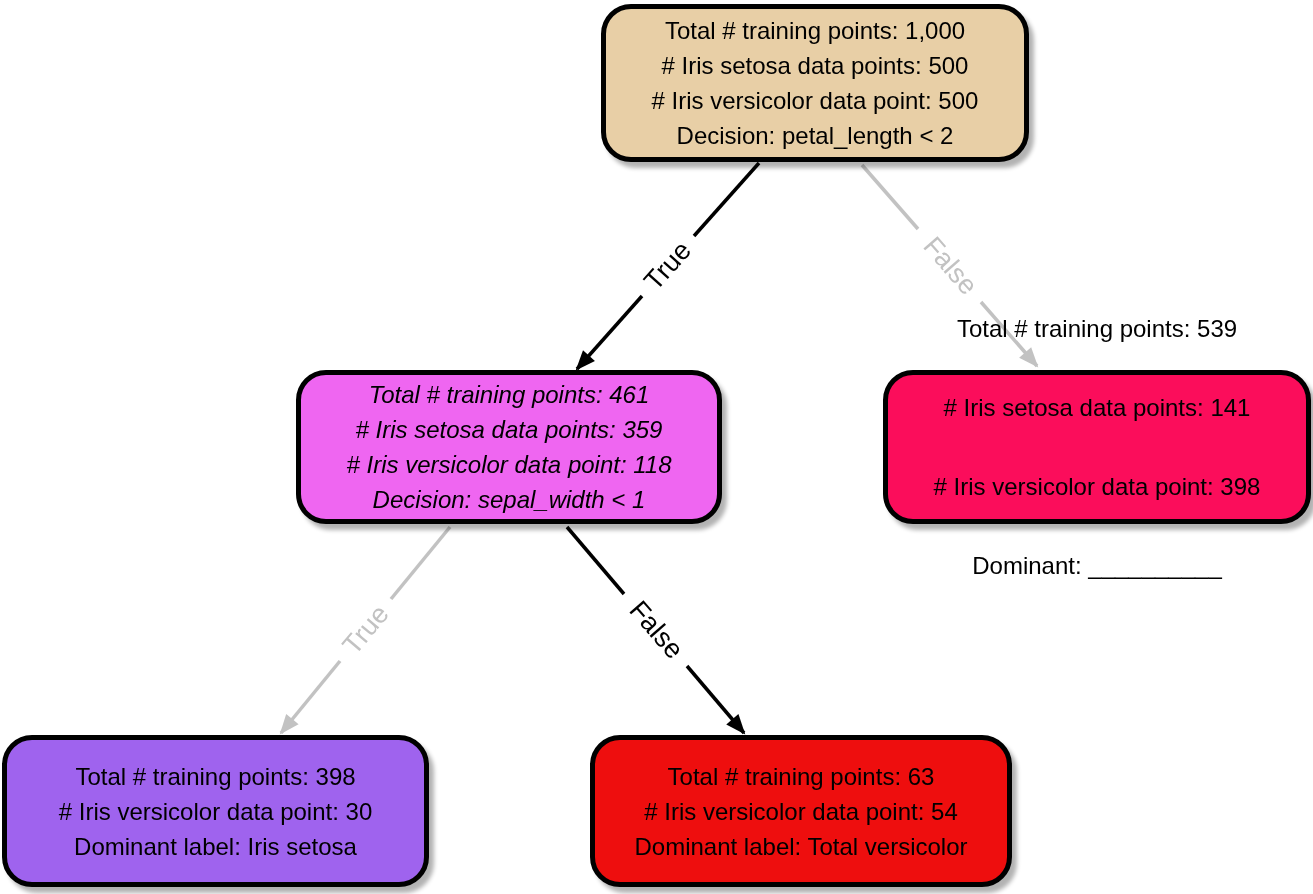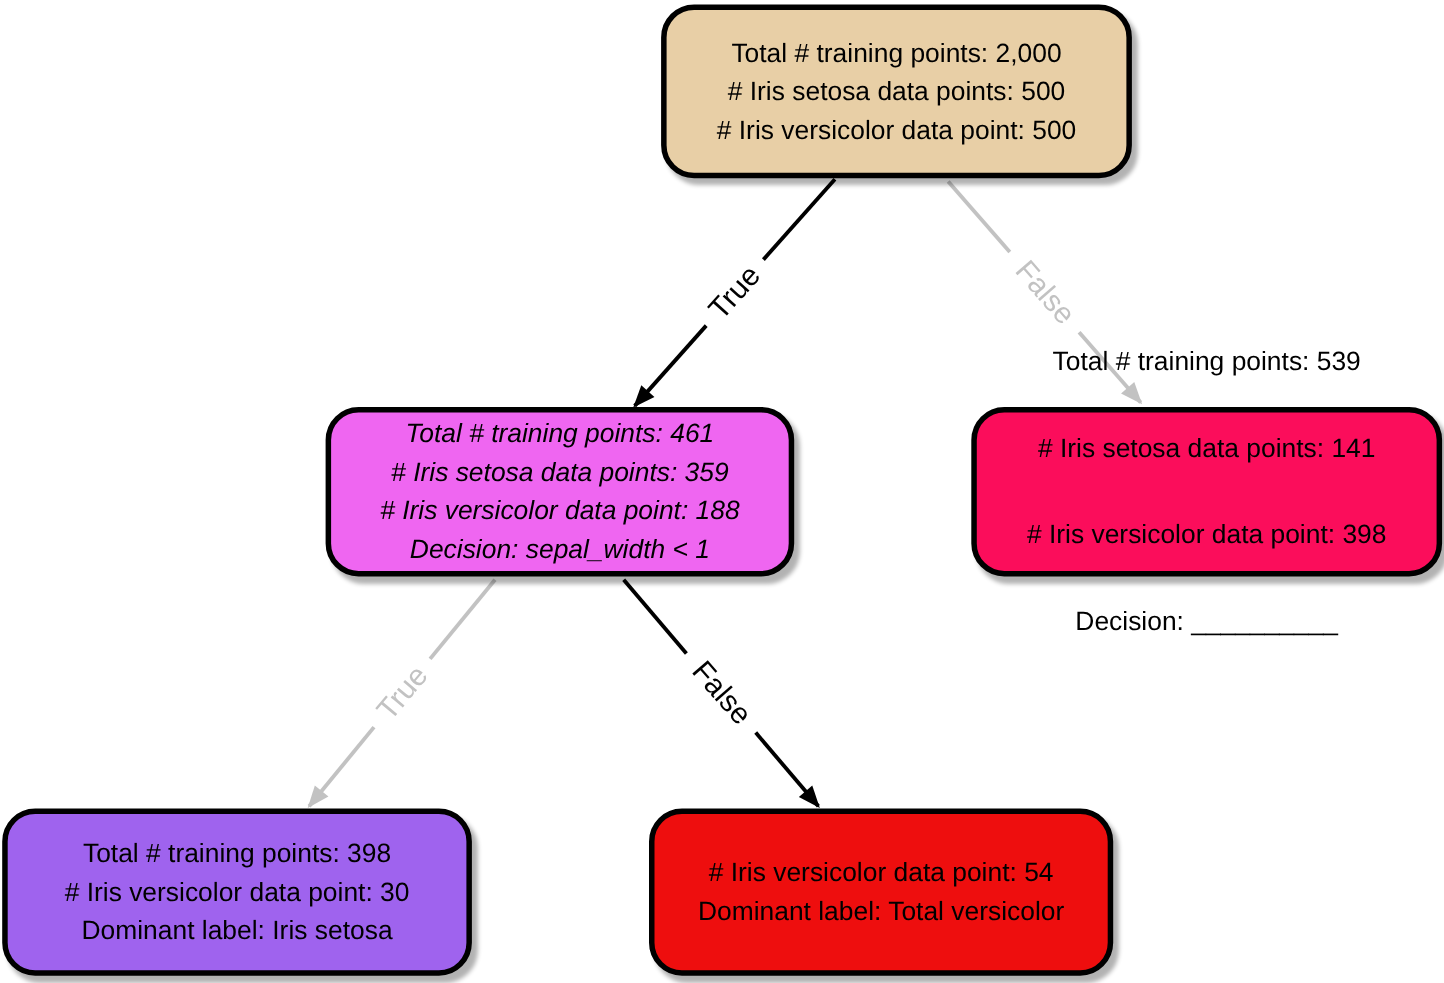--- a/index.html
+++ b/index.html
@@ -97,43 +97,45 @@
       <line x1="687" y1="666" x2="744" y2="733" marker-end="url(#arrow-black)" style="stroke: rgb(0, 0, 0);"></line>
     </g>
   </svg>
 
   <div class="edge-label" id="edge-label-0" style="color: rgb(0, 0, 0);">True</div>
   <div class="edge-label" id="edge-label-1" style="color: rgb(194, 194, 194);">False</div>
   <div class="edge-label" id="edge-label-2" style="color: rgb(194, 194, 194);">True</div>
   <div class="edge-label" id="edge-label-3" style="color: rgb(0, 0, 0);">False</div>
 
   <div class="node" id="node-root" style="background: rgb(232, 207, 166);">
-    <span>Total # training points: 2,000</span>
+    <span>Total # training points: 1,000</span>
     <span># Iris setosa data points: 500</span>
     <span># Iris versicolor data point: 500</span>
+    <span>Decision: petal_length &lt; 2</span>
   </div>
 
   <div class="node" id="node-left" style="background: rgb(239, 102, 241);">
     <span>Total # training points: 461</span>
     <span># Iris setosa data points: 359</span>
-    <span># Iris versicolor data point: 188</span>
+    <span># Iris versicolor data point: 118</span>
     <span>Decision: sepal_width &lt; 1</span>
   </div>
 
   <div class="node" id="node-right" style="background: rgb(251, 13, 91); gap: 44px;">
     <span>Total # training points: 539</span>
     <span># Iris setosa data points: 141</span>
     <span># Iris versicolor data point: 398</span>
-    <span>Decision: __________</span>
+    <span>Dominant: __________</span>
   </div>
 
   <div class="node" id="node-leaf-left" style="background: rgb(159, 99, 238);">
     <span>Total # training points: 398</span>
     <span># Iris versicolor data point: 30</span>
     <span>Dominant label: Iris setosa</span>
   </div>
 
   <div class="node" id="node-leaf-right" style="background: rgb(238, 14, 14);">
+    <span>Total # training points: 63</span>
     <span># Iris versicolor data point: 54</span>
     <span>Dominant label: Total versicolor</span>
   </div>
 
 </div>
 
 </body></html>

